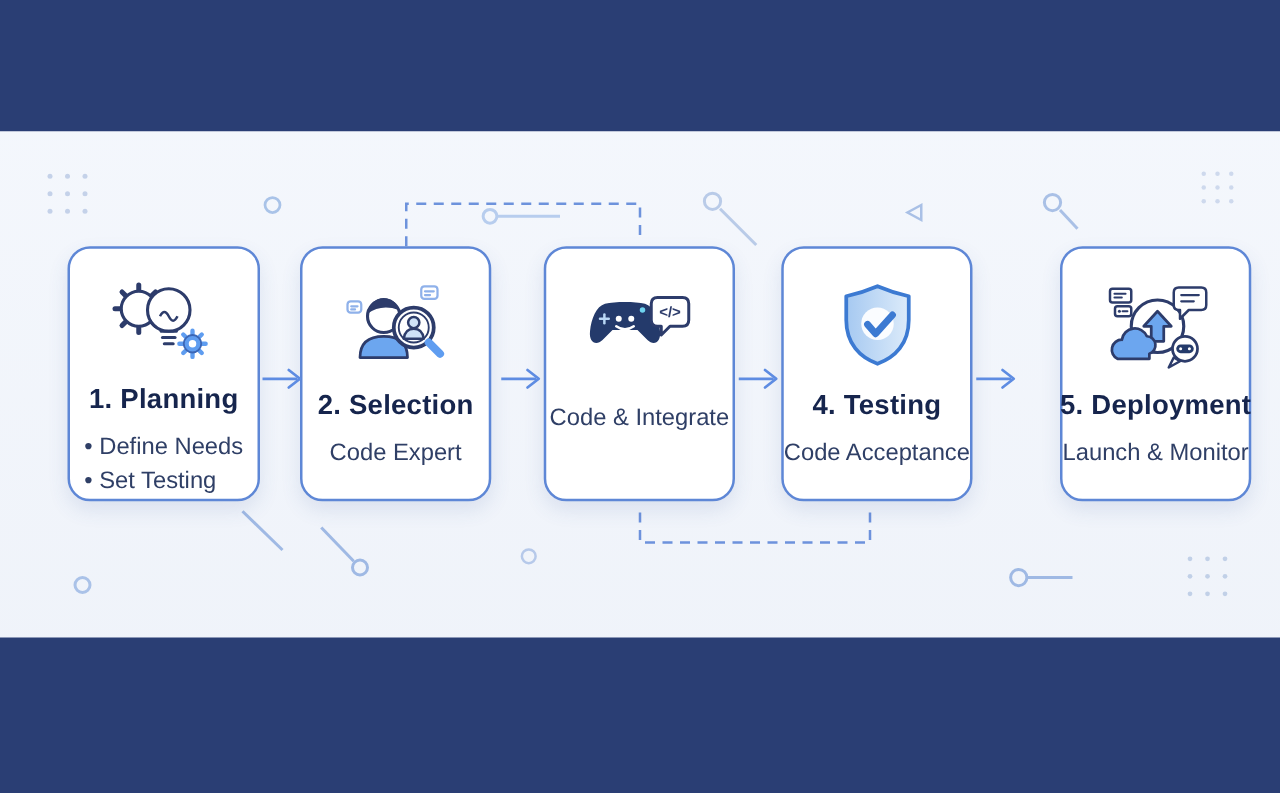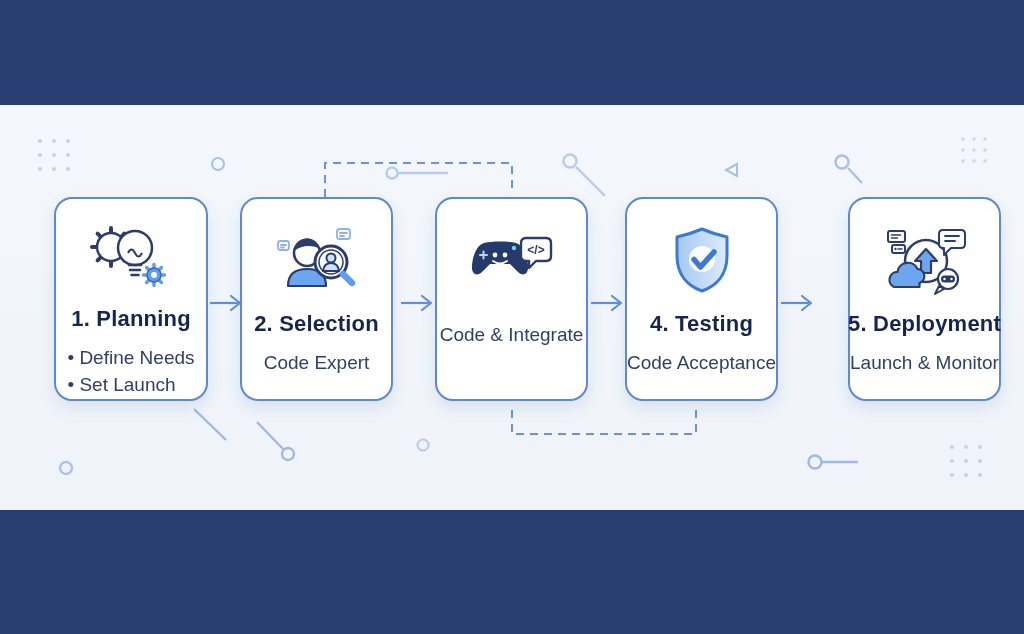--- a/index.html
+++ b/index.html
@@ -132,21 +132,21 @@
           <line x1="67" y1="49" x2="67" y2="45.5"></line>
             <line x1="71.95" y1="51.05" x2="74.4" y2="48.6"></line>
         </g>
         <circle cx="67" cy="56" r="7" fill="#5f9df0" stroke="#3b66b5" stroke-width="1.5"></circle>
         <circle cx="67" cy="56" r="3" fill="#fff"></circle>
       </svg>
     </div>
     <div class="card-title">1. Planning</div>
     <div class="card-sub bullets">
       <div class="line">• Define Needs</div>
-      <div class="line">• Set Launch</div>
+      <div class="line">• Set Testing</div>
     </div>
   </div>
 
   <div class="card" style="left:240px;width:153px;">
     <div class="icon-slot">
       <svg width="88" height="78" viewBox="0 0 88 78">
         <g stroke="#8fb1ea" stroke-width="1.8" fill="none" stroke-linecap="round">
           <rect x="5" y="19" width="11" height="9" rx="2.5"></rect>
             <line x1="8" y1="23" x2="13" y2="23"></line>
             <line x1="8" y1="25.5" x2="11" y2="25.5"></line>

